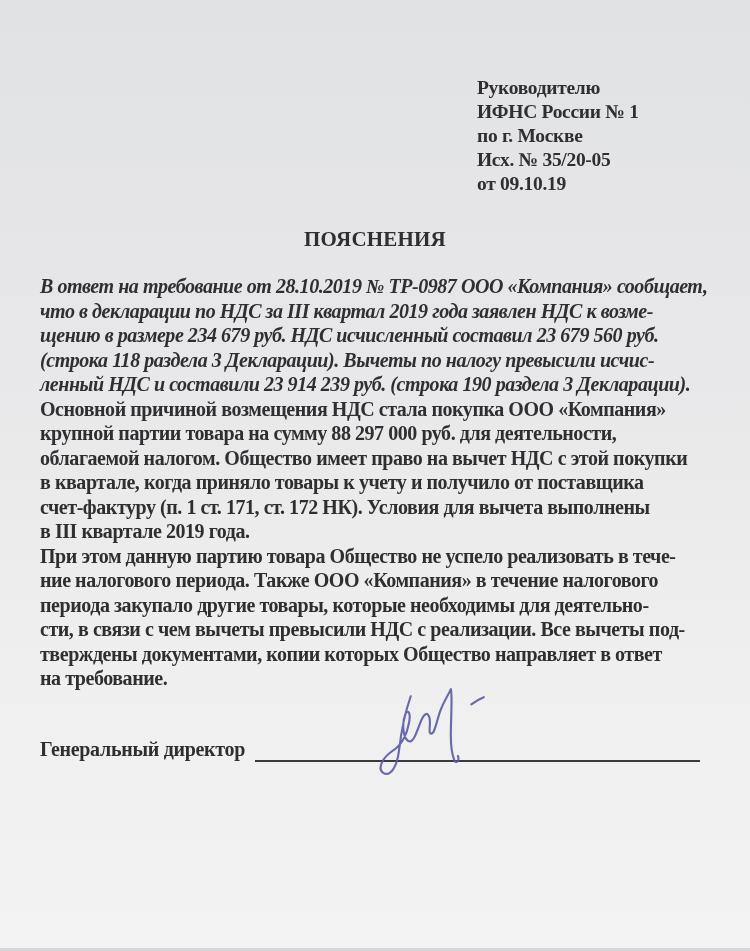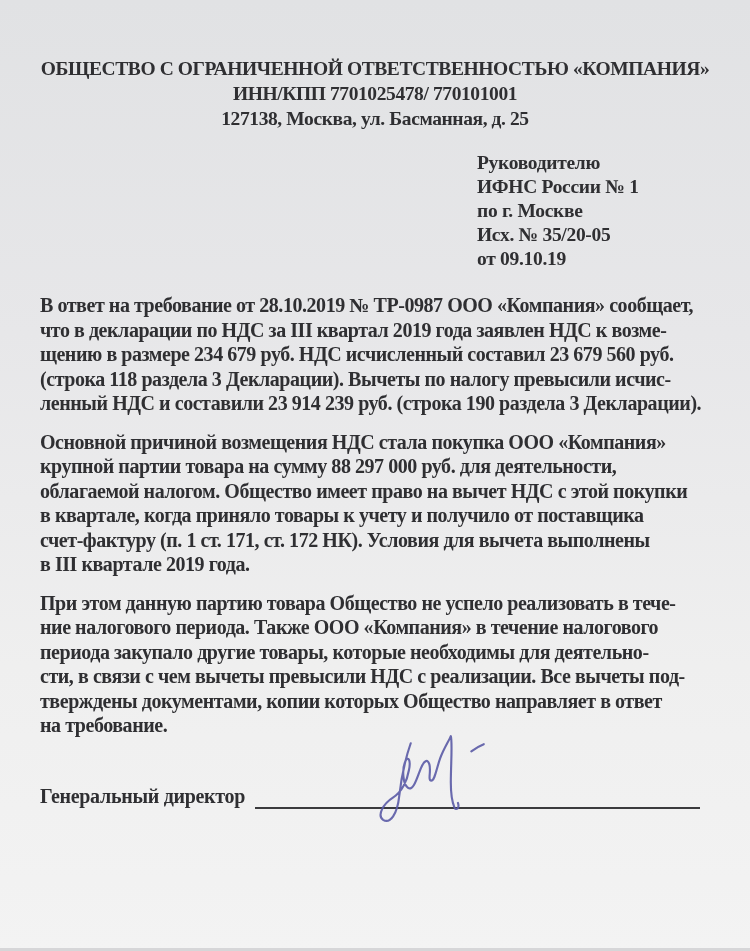--- a/index.html
+++ b/index.html
@@ -36,27 +36,26 @@
     white-space: pre;
   }
   .title {
     margin-top: 30px;
     text-align: center;
     font-size: 21px;
     line-height: 26px;
     letter-spacing: 0.2px;
   }
   .para {
-    margin-top: 14px;
     font-size: 20px;
     line-height: 24.5px;
     letter-spacing: -0.45px;
     white-space: pre;
   }
-  .para.first { margin-top: 22px; }
+  .para.first { margin-top: 22px; font-style: italic; }
   .sig-row {
     margin-top: 46px;
     display: flex;
     align-items: flex-start;
     font-size: 20px;
     line-height: 25px;
     letter-spacing: -0.3px;
   }
   .sig-label, .sig-name { white-space: nowrap; }
   .sig-line {
@@ -82,32 +81,28 @@
     height: 3px;
     background: #d6d6d8;
   }
 </style>
 </head>
 <body>
 
 <div class="page">
   <div class="doc">
 
-    <div class="header">
-      <div>ОБЩЕСТВО С ОГРАНИЧЕННОЙ ОТВЕТСТВЕННОСТЬЮ «КОМПАНИЯ»</div>
-      <div>ИНН/КПП 7701025478/ 770101001</div>
-      <div>127138, Москва, ул. Басманная, д. 25</div>
-    </div>
 
     <div class="recipient">Руководителю
 ИФНС России № 1
 по г. Москве
 Исх. № 35/20-05
 от 09.10.19</div>
 
+    <div class="title">ПОЯСНЕНИЯ</div>
 
     <div class="para first">В ответ на требование от 28.10.2019 № ТР-0987 ООО «Компания» сообщает,
 что в декларации по НДС за III квартал 2019 года заявлен НДС к возме-
 щению в размере 234 679 руб. НДС исчисленный составил 23 679 560 руб.
 (строка 118 раздела 3 Декларации). Вычеты по налогу превысили исчис-
 ленный НДС и составили 23 914 239 руб. (строка 190 раздела 3 Декларации).</div>
     <div class="para">Основной причиной возмещения НДС стала покупка ООО «Компания»
 крупной партии товара на сумму 88 297 000 руб. для деятельности,
 облагаемой налогом. Общество имеет право на вычет НДС с этой покупки
 в квартале, когда приняло товары к учету и получило от поставщика

